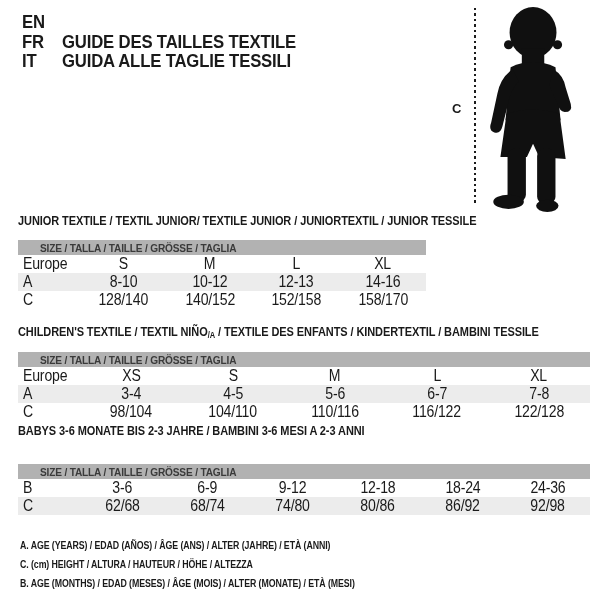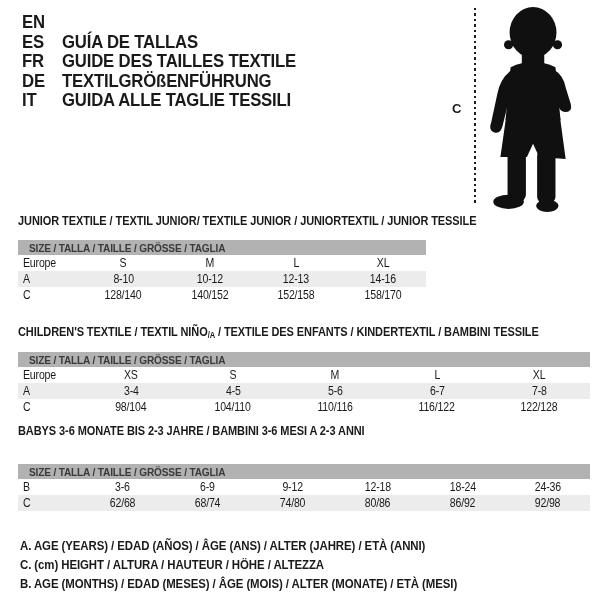--- a/index.html
+++ b/index.html
@@ -23,56 +23,48 @@
     background:repeating-linear-gradient(to bottom,#1c1c1c 0 2.5px,transparent 2.5px 5.5px);}
   .cmark{left:452px;top:101px;font-weight:700;font-size:13px;}
   .baby{left:486px;top:6px;width:90px;height:208px;}
 
   
   .sec-h{font-weight:700;font-size:12.5px;letter-spacing:-0.1px;line-height:16px;white-space:nowrap;text-align:right;}
   .sub{font-size:8.5px;vertical-align:-2px;font-weight:700;}
 
   
   table.sizes{border-collapse:collapse;table-layout:fixed;}
-  table.sizes td{padding:0;height:16px;font-size:12px;text-align:center;vertical-align:middle;letter-spacing:-0.2px;}
-  table.sizes td.band{background:#b2b2b2;color:#3a3a3a;font-weight:700;font-size:11.5px;text-align:left;padding-left:11px;height:15px;}
+  table.sizes td{padding:0;height:16px;font-size:16px;text-align:center;vertical-align:middle;letter-spacing:-0.2px;}
+  table.sizes td.band{background:#b2b2b2;color:#3a3a3a;font-weight:700;font-size:11.5px;text-align:left;padding-left:22px;height:15px;}
   table.sizes td.rowlabel{text-align:left;padding-left:5px;}
   table.sizes tr.shade td{background:#ececec;}
   table.sizes col.c0{width:62px;}
 
   .t-junior{left:18px;top:240px;width:408px;}
   .t-children{left:18px;top:352px;width:572px;}
   .t-babies{left:18px;top:464px;width:572px;}
 
   .h-junior{left:18px;top:213px;}
   .h-children{left:18px;top:324px;}
   .h-babies{left:18px;top:423px;}
 
   
   .footnotes{left:20px;top:536px;}
-  .foot-line{font-weight:700;font-size:13px;line-height:19.2px;letter-spacing:-0.1px;white-space:nowrap;}
+  .foot-line{font-weight:700;font-size:10px;line-height:19.2px;letter-spacing:-0.1px;white-space:nowrap;}
 </style>
 </head>
 <body>
 
 <div class="abs lang-block">
   <div class="lang-row">
     <span class="lang-code"><span class="condL">EN</span></span>
   </div>
   <div class="lang-row">
-    <span class="lang-code"><span class="condL">ES</span></span>
-    <span><span class="condL">GUÍA DE TALLAS</span></span>
-  </div>
-  <div class="lang-row">
     <span class="lang-code"><span class="condL">FR</span></span>
     <span><span class="condL">GUIDE DES TAILLES TEXTILE</span></span>
-  </div>
-  <div class="lang-row">
-    <span class="lang-code"><span class="condL">DE</span></span>
-    <span><span class="condL">TEXTILGRÖßENFÜHRUNG</span></span>
   </div>
   <div class="lang-row">
     <span class="lang-code"><span class="condL">IT</span></span>
     <span><span class="condL">GUIDA ALLE TAGLIE TESSILI</span></span>
   </div>
 </div>
 
 <div class="abs dashline"></div>
 <div class="abs cmark">C</div>
 <div class="abs baby">

